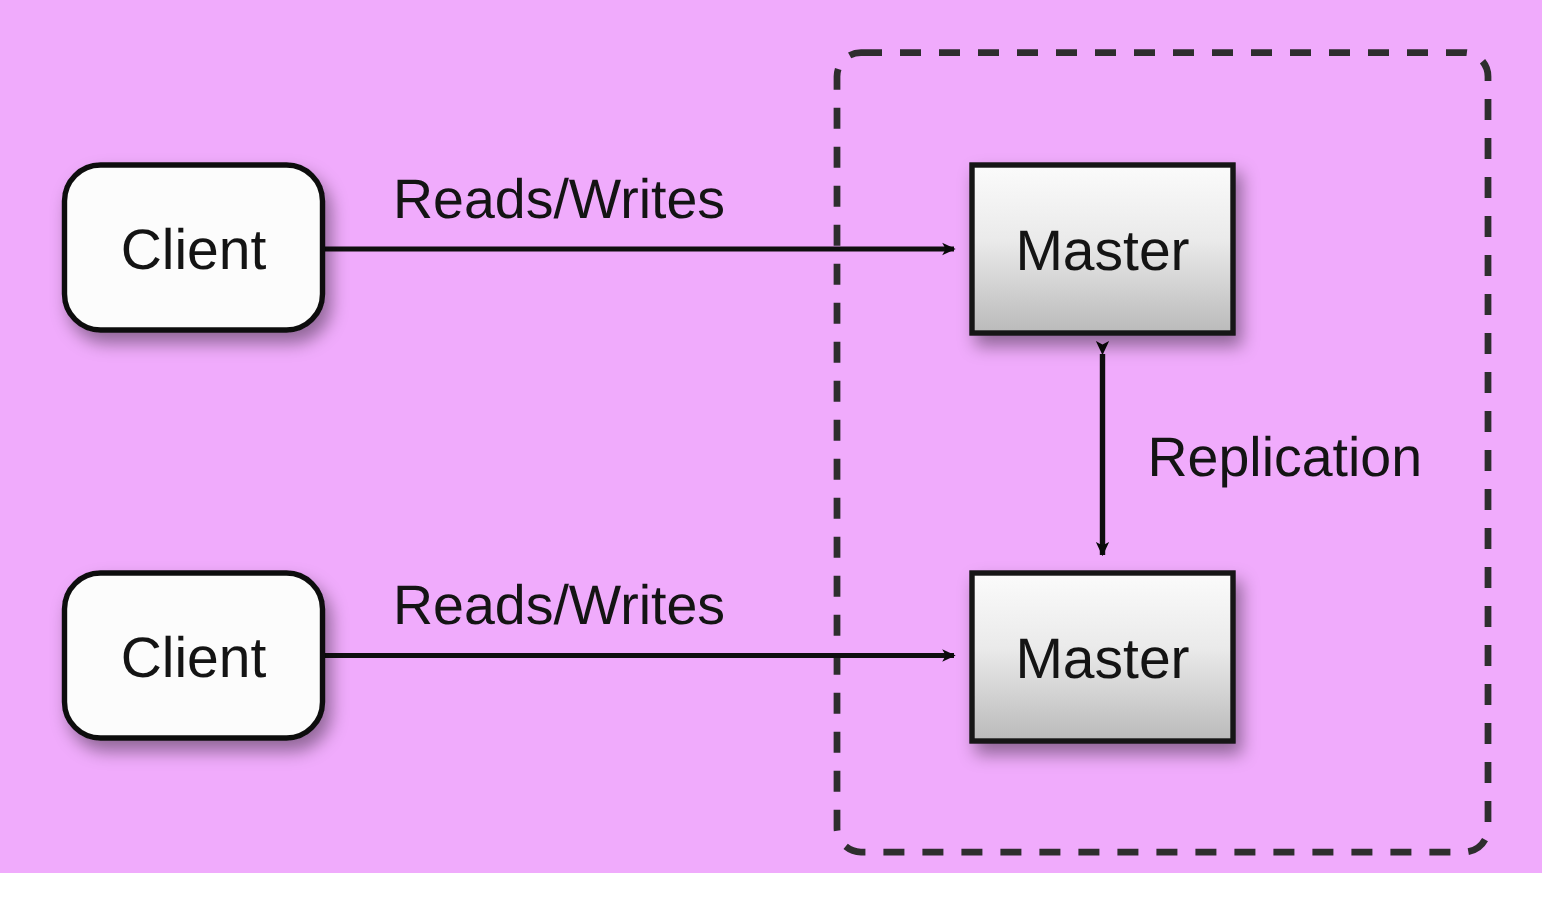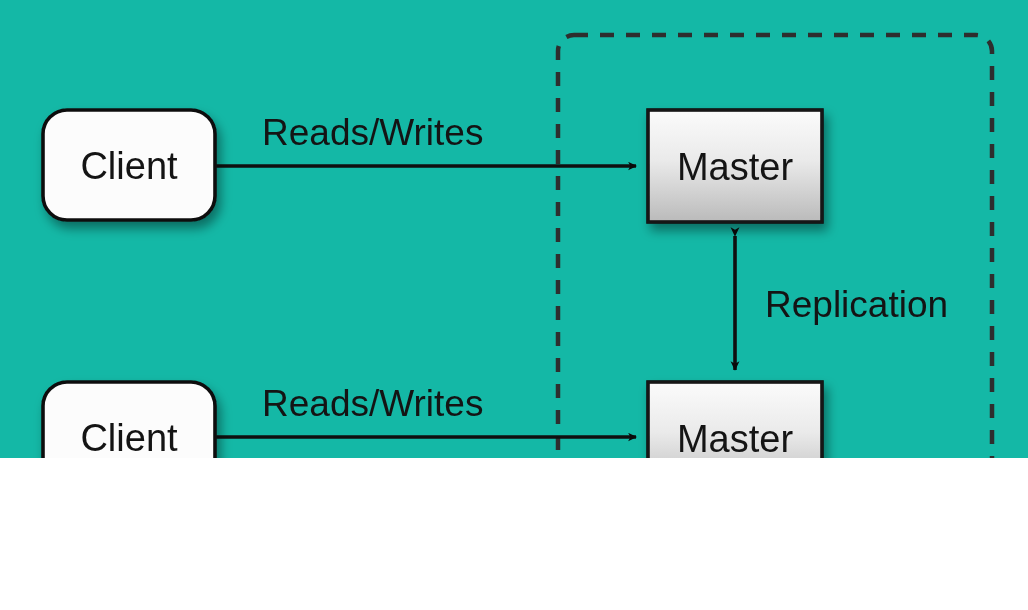--- a/index.html
+++ b/index.html
@@ -6,22 +6,22 @@
     margin: 0;
     padding: 0;
     background: #ffffff;
   }
   body {
     font-family: "Liberation Sans", sans-serif;
   }
   #canvas {
     position: relative;
     width: 1028px;
-    height: 458px;
-    background: #14b8a6;
+    height: 582px;
+    background: #f0abfc;
     overflow: hidden;
   }
   #diagram-svg {
     position: absolute;
     top: 0;
     left: 0;
     width: 1028px;
     height: 610px;
   }
   .node-label {

